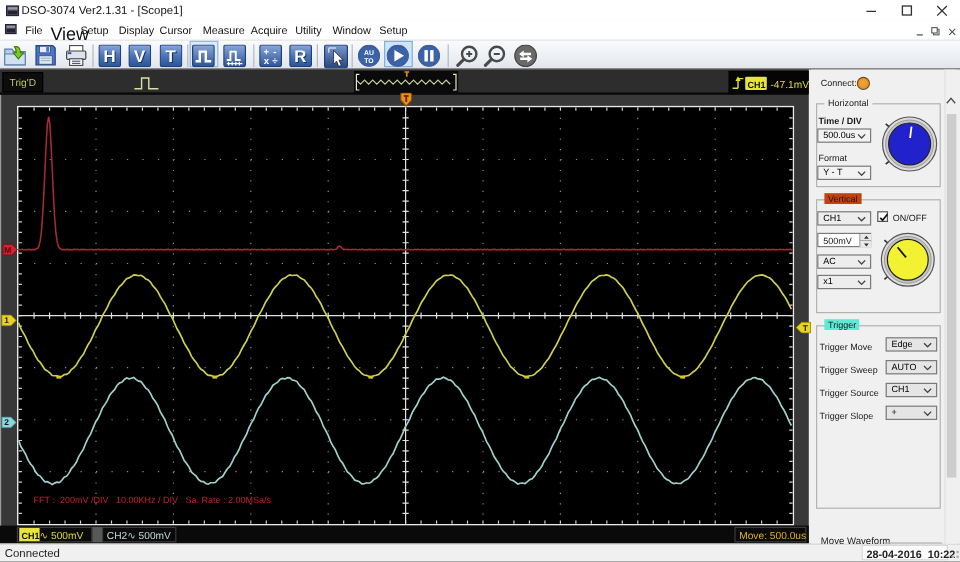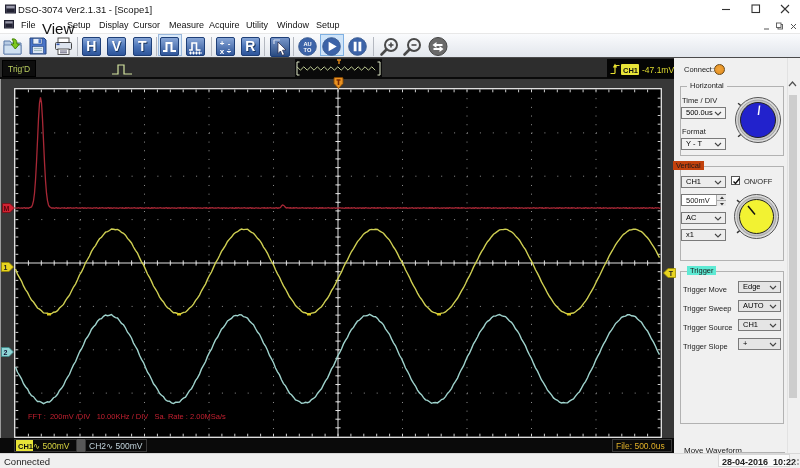--- a/index.html
+++ b/index.html
@@ -281,47 +281,47 @@
 <path d="M3.5,3 h4 M5.5,3 v5" stroke="#7a2a00" stroke-width="1.6"></path>
 </svg>
 <div class="abs" style="left:14px;top:439px;width:63px;height:13px;border:1px solid #3a3a3a"></div>
 <div class="abs" style="left:77px;top:439px;width:8px;height:13px;background:#585858"></div>
 <div class="abs" style="left:85px;top:439px;width:62px;height:13px;border:1px solid #3a3a3a"></div>
 <div class="abs" style="left:16px;top:440px;width:17px;height:11px;background:#e8e438"></div>
 <div class="abs" style="left:18px;top:442px;font-size:7.5px;font-weight:bold;color:#111">CH1</div>
 <div class="abs" style="left:33px;top:441px;font-size:8.5px;color:#d8d440">∿ 500mV</div>
 <div class="abs" style="left:89px;top:441px;font-size:8.5px;color:#c2d4dc">CH2∿ 500mV</div>
 <div class="abs" style="left:612px;top:439px;width:60px;height:13px;border:1px solid #3a3a3a"></div>
-<div class="abs" style="left:616px;top:441px;font-size:8.5px;color:#e0b028">File: 500.0us</div>
+<div class="abs" style="left:616px;top:441px;font-size:8.5px;color:#e0b028">Move: 500.0us</div>
 <div class="abs" style="left:684px;top:65px;font-size:7.5px;color:#1a1a1a;font-weight:normal;letter-spacing:0px;white-space:nowrap">Connect:</div>
 <div class="abs" style="left:714px;top:64px;width:11px;height:11px;border-radius:50%;background:radial-gradient(circle at 4px 4px,#f2a63c,#e08818);border:1.2px solid #6a4a1a"></div>
 <div class="abs" style="left:680px;top:86px;width:104px;height:70px;border:1px solid #b2b2b2;"></div>
 <div class="abs" style="left:687px;top:81px;font-size:7.5px;color:#1a1a1a;background:#f0f0f0;padding:0 3px;white-space:nowrap">Horizontal</div>
-<div class="abs" style="left:682px;top:96px;font-size:7.5px;color:#1a1a1a;font-weight:normal;letter-spacing:0px;white-space:nowrap">Time / DIV</div>
+<div class="abs" style="left:682px;top:96px;font-size:7.5px;color:#1a1a1a;font-weight:bold;letter-spacing:0px;white-space:nowrap">Time / DIV</div>
 <div class="abs" style="left:681px;top:107px;width:45px;height:12px;background:#f2f2f2;border:1px solid #7a7a7a;"></div>
 <div class="abs" style="left:686px;top:107px;height:12px;line-height:12px;font-size:7.5px;color:#000">500.0us</div>
 <svg class="abs" style="left:714px;top:111px" width="8" height="5">
     <polyline points="1,1 4,4 7,1" fill="none" stroke="#444" stroke-width="1.1"></polyline>
   </svg>
 <div class="abs" style="left:682px;top:127px;font-size:7.5px;color:#1a1a1a;font-weight:normal;letter-spacing:0px;white-space:nowrap">Format</div>
 <div class="abs" style="left:681px;top:138px;width:45px;height:12px;background:#f2f2f2;border:1px solid #7a7a7a;"></div>
 <div class="abs" style="left:686px;top:138px;height:16px;line-height:12px;font-size:7.5px;color:#000">Y - T</div>
 <svg class="abs" style="left:714px;top:142px" width="8" height="5">
     <polyline points="1,1 4,4 7,1" fill="none" stroke="#444" stroke-width="1.1"></polyline>
   </svg>
 <svg class="abs" style="left:734px;top:96px" width="48" height="48">
     <line x1="9.1" y1="36.5" x2="4.1" y2="40.7" stroke="#333" stroke-width="1.4"></line>
     <line x1="9.1" y1="11.5" x2="4.1" y2="7.3" stroke="#333" stroke-width="1.4"></line>
     <circle cx="24.0" cy="24.0" r="22.5" fill="#dcdcdc" stroke="#555" stroke-width="1"></circle>
     <circle cx="24.0" cy="24.0" r="20.0" fill="#c4c4c4" stroke="#999" stroke-width="0.8"></circle>
     <circle cx="24.0" cy="24.0" r="17.5" fill="#2222cc" stroke="#222" stroke-width="1"></circle>
     <line x1="25.6" y1="9.5" x2="24.4" y2="19" stroke="#fff" stroke-width="1.5"></line>
   </svg>
 <div class="abs" style="left:680px;top:166px;width:104px;height:95px;border:1px solid #b2b2b2;"></div>
-<div class="abs" style="left:673px;top:161px;font-size:7.5px;color:#1a1a1a;background:#c2410c;padding:0 3px;white-space:nowrap">Vertical</div>
+<div class="abs" style="left:687px;top:161px;font-size:7.5px;color:#1a1a1a;background:#c2410c;padding:0 3px;white-space:nowrap">Vertical</div>
 <div class="abs" style="left:681px;top:176px;width:45px;height:12px;background:#ededed;border:1px solid #7a7a7a;"></div>
 <div class="abs" style="left:686px;top:176px;height:12px;line-height:12px;font-size:7.5px;color:#000">CH1</div>
 <svg class="abs" style="left:714px;top:180px" width="8" height="5">
     <polyline points="1,1 4,4 7,1" fill="none" stroke="#444" stroke-width="1.1"></polyline>
   </svg>
 <div class="abs" style="left:731px;top:176px;width:9px;height:9px;background:#fff;border:1px solid #555"></div>
 <svg class="abs" style="left:732px;top:177px" width="9" height="9">
     <polyline points="1.5,4.5 3.5,6.5 7.5,1.5" fill="none" stroke="#111" stroke-width="1.4"></polyline>
   </svg>
 <div class="abs" style="left:744px;top:177px;font-size:7.5px;color:#1a1a1a;font-weight:normal;letter-spacing:0px;white-space:nowrap">ON/OFF</div>

